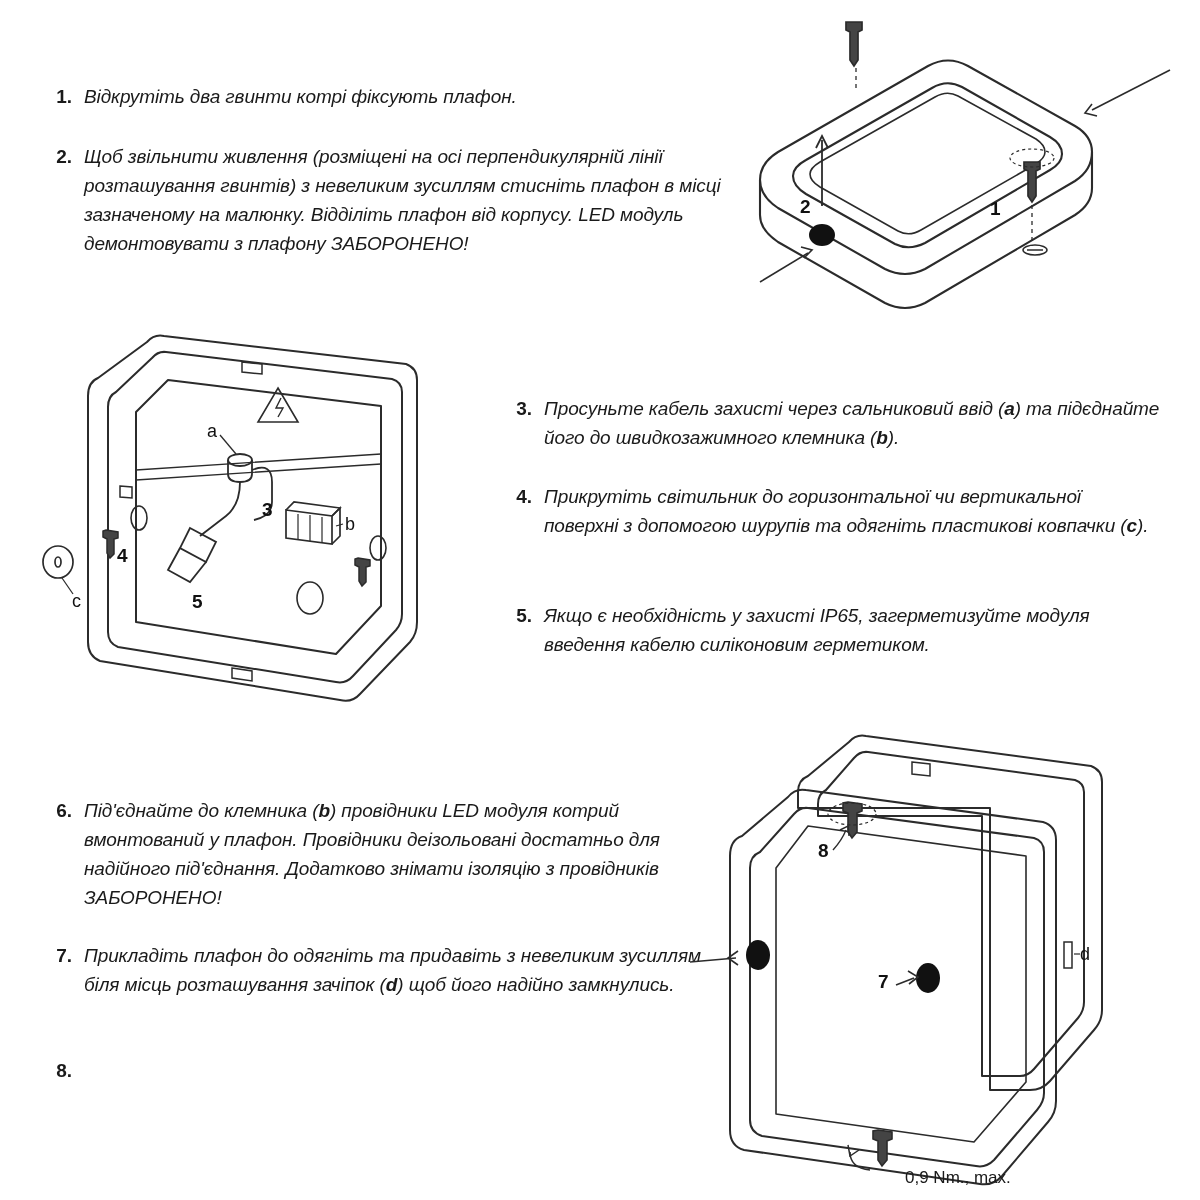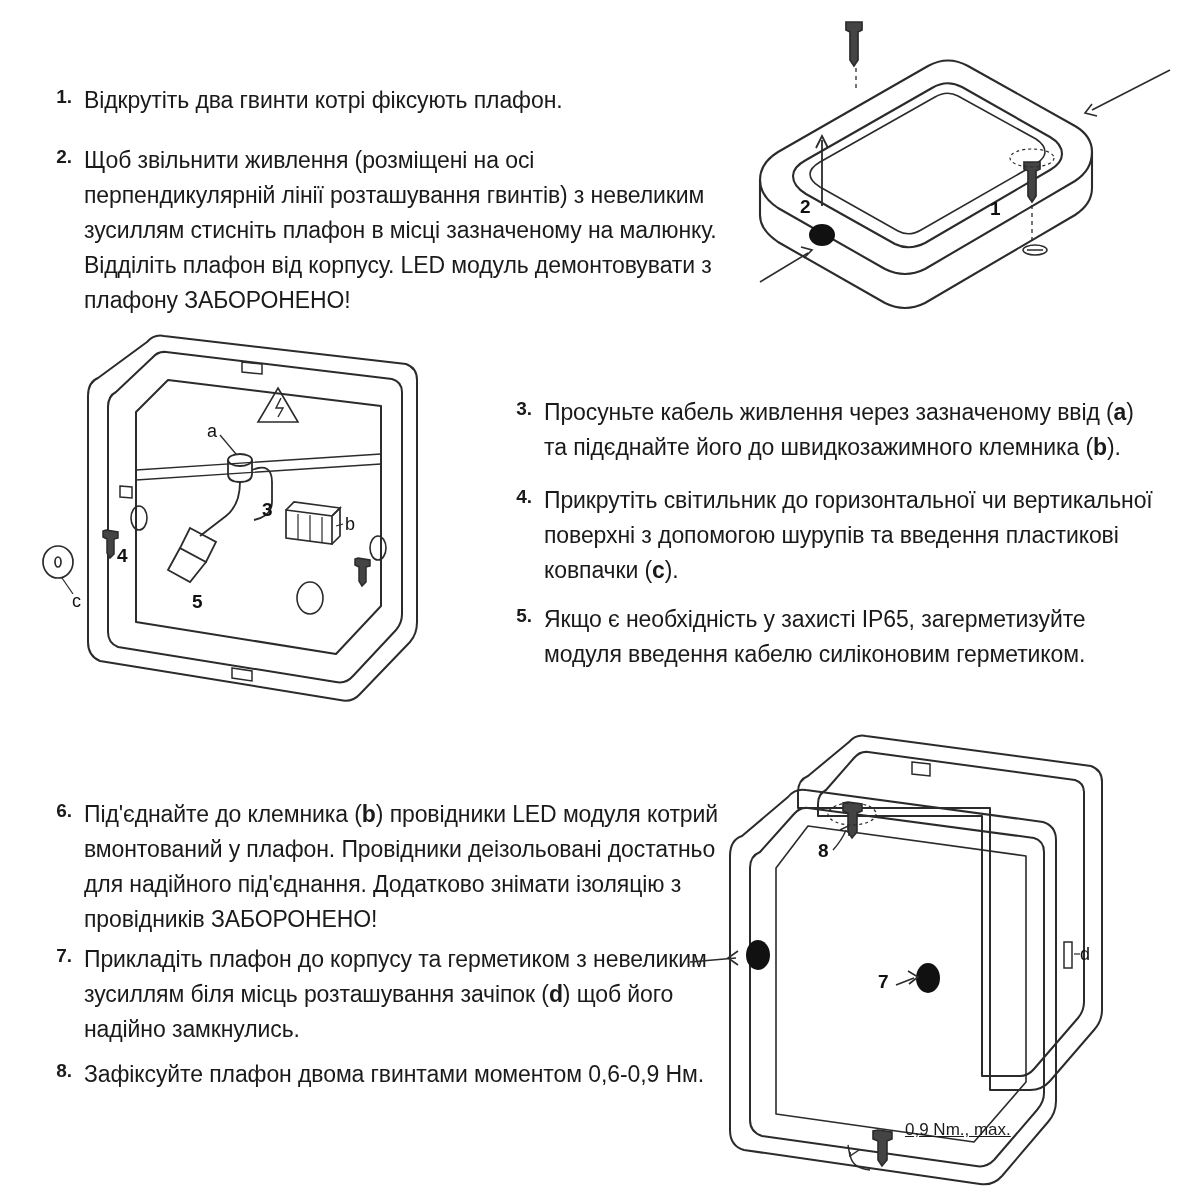--- a/index.html
+++ b/index.html
@@ -28,23 +28,24 @@
   .step-num {
     font-weight: bold;
     font-size: 19px;
     width: 32px;
     flex: 0 0 32px;
     text-align: right;
     margin-right: 12px;
     line-height: 1.5;
   }
   .step-text {
-    font-size: 23px;
+    font-size: 19px;
     line-height: 1.52;
     letter-spacing: -0.1px;
+    font-style: italic;
   }
   .step-text b {
     font-weight: bold;
   }
   
   #step1 { left: 40px;  top: 83px;  width: 660px; }
   #step2 { left: 40px;  top: 143px; width: 690px; }
   #step3 { left: 500px; top: 395px; width: 660px; }
   #step4 { left: 500px; top: 483px; width: 660px; }
   #step5 { left: 500px; top: 602px; width: 660px; }
@@ -58,73 +59,72 @@
   }
   #fig-top    { left: 700px; top: 10px;   width: 500px; height: 330px; }
   #fig-mid    { left: 40px;  top: 330px;  width: 430px; height: 390px; }
   #fig-bottom { left: 690px; top: 690px;  width: 510px; height: 510px; }
 
   .fig-caption {
     position: absolute;
     font-size: 17px;
     color: #1a1a1a;
   }
-  #torque-caption { left: 905px; top: 1120px; text-decoration: underline; }
+  #torque-caption { left: 905px; top: 1168px; }
 </style>
 </head>
 <body>
 
 <div class="page">
 
   <div class="step" id="step1">
     <div class="step-num">1.</div>
     <div class="step-text">Відкрутіть два гвинти котрі фіксують плафон.</div>
   </div>
 
   <div class="step" id="step2">
     <div class="step-num">2.</div>
     <div class="step-text">Щоб звільнити живлення (розміщені на осі перпендикулярній лінії розташування гвинтів) з невеликим зусиллям стисніть плафон в місці зазначеному на малюнку. Відділіть плафон від корпусу. LED модуль демонтовувати з плафону ЗАБОРОНЕНО!</div>
   </div>
 
   <div class="step" id="step3">
     <div class="step-num">3.</div>
     <div class="step-text">
-      <span>Просуньте кабель живлення через зазначеному ввід (</span><b>a</b><span>) та підєднайте його до швидкозажимного клемника (</span><b>b</b><span>).</span>
+      <span>Просуньте кабель захисті через сальниковий ввід (</span><b>a</b><span>) та підєднайте його до швидкозажимного клемника (</span><b>b</b><span>).</span>
     </div>
   </div>
 
   <div class="step" id="step4">
     <div class="step-num">4.</div>
     <div class="step-text">
-      <span>Прикрутіть світильник до горизонтальної чи вертикальної поверхні з допомогою шурупів та введення пластикові ковпачки (</span><b>c</b><span>).</span>
+      <span>Прикрутіть світильник до горизонтальної чи вертикальної поверхні з допомогою шурупів та одягніть пластикові ковпачки (</span><b>c</b><span>).</span>
     </div>
   </div>
 
   <div class="step" id="step5">
     <div class="step-num">5.</div>
     <div class="step-text">Якщо є необхідність у захисті IP65, загерметизуйте модуля введення кабелю силіконовим герметиком.</div>
   </div>
 
   <div class="step" id="step6">
     <div class="step-num">6.</div>
     <div class="step-text">
       <span>Під'єднайте до клемника (</span><b>b</b><span>) провідники LED модуля котрий вмонтований у плафон. Провідники деізольовані достатньо для надійного під'єднання. Додатково знімати ізоляцію з провідників ЗАБОРОНЕНО!</span>
     </div>
   </div>
 
   <div class="step" id="step7">
     <div class="step-num">7.</div>
     <div class="step-text">
-      <span>Прикладіть плафон до корпусу та герметиком з невеликим зусиллям біля місць розташування зачіпок (</span><b>d</b><span>) щоб його надійно замкнулись.</span>
+      <span>Прикладіть плафон до одягніть та придавіть з невеликим зусиллям біля місць розташування зачіпок (</span><b>d</b><span>) щоб його надійно замкнулись.</span>
     </div>
   </div>
 
   <div class="step" id="step8">
     <div class="step-num">8.</div>
-    <div class="step-text">Зафіксуйте плафон двома гвинтами моментом 0,6-0,9 Нм.</div>
   </div>
 
   <div class="figure" id="fig-top">
     <svg width="500" height="330" viewBox="0 0 500 330" fill="none" xmlns="http://www.w3.org/2000/svg">
       <g stroke="#2b2b2b" stroke-width="2.1" stroke-linejoin="round" stroke-linecap="round">
 
         <path d="M60 170 L60 205 Q60 220 78 232 L185 293 Q205 303 225 293 L375 205 Q392 194 392 178 L392 142"></path>
         <path d="M60 170 Q60 186 78 198 L185 259 Q205 269 225 259 L375 171 Q392 160 392 142 Q392 126 375 116 L268 56 Q248 45 228 56 L78 142 Q60 153 60 170 Z"></path>
 
         <path d="M93 166 Q93 176 106 184 L195 234 Q209 241 225 233 L350 160 Q362 153 362 144 Q362 134 350 127 L262 77 Q247 69 232 78 L106 150 Q93 157 93 166 Z"></path>

